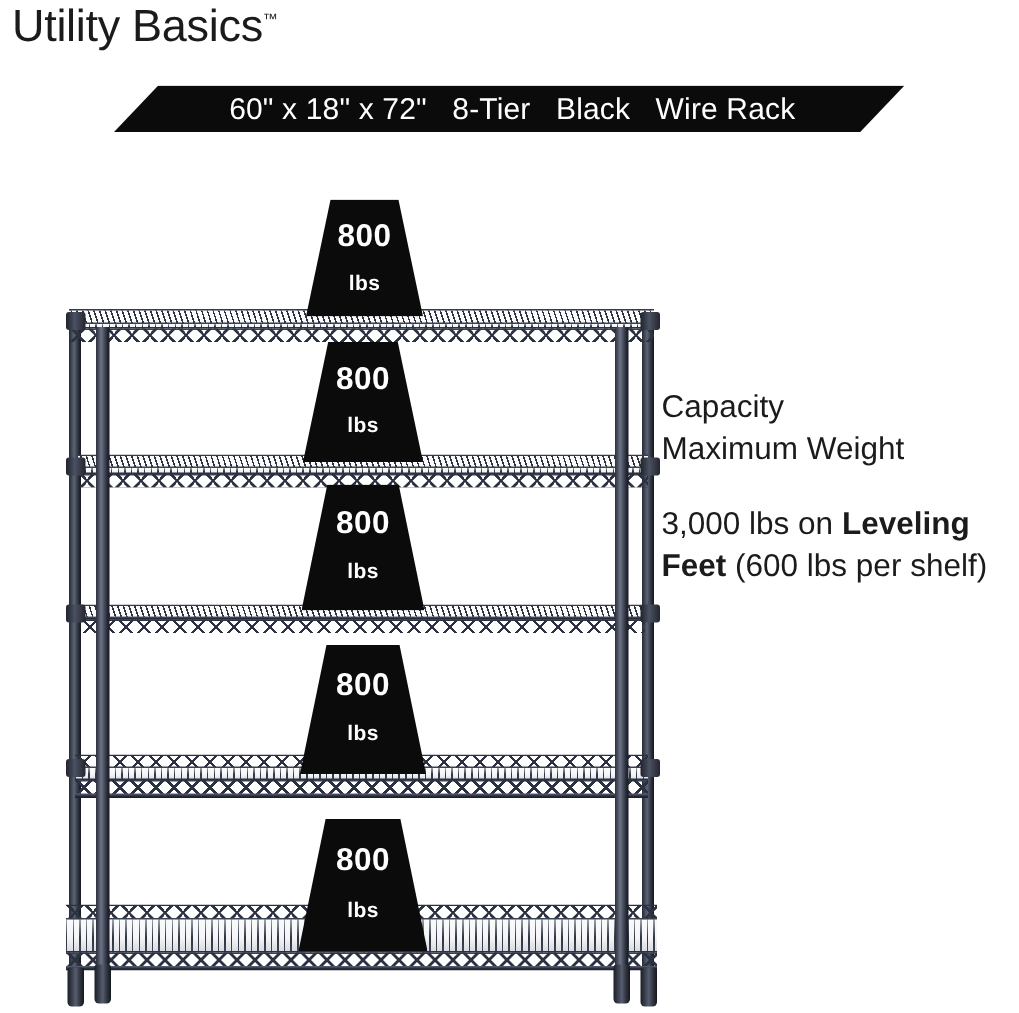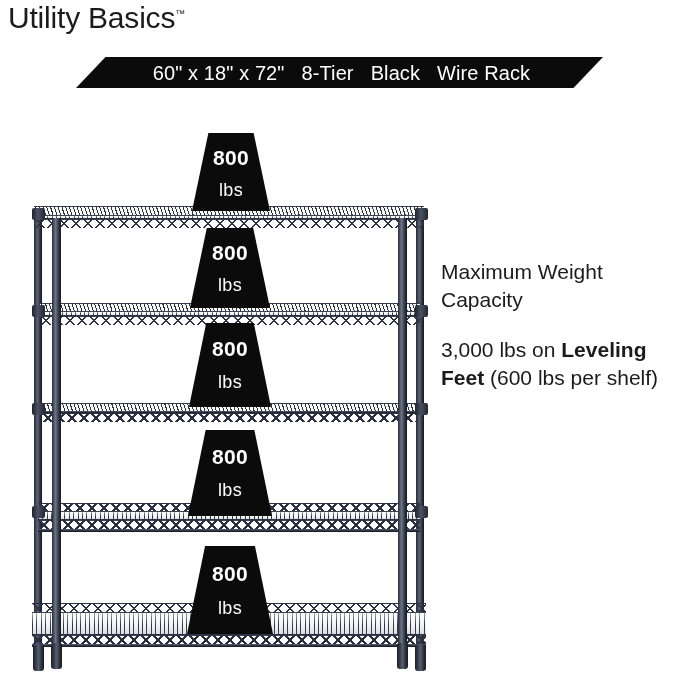--- a/index.html
+++ b/index.html
@@ -33,21 +33,21 @@
   #banner .btxt b{font-weight:400;}
   
   #copy{
     position:absolute;left:441px;top:258px;width:238px;
     font-size:21px;line-height:1.33;color:#1b1b1b;font-weight:400;
   }
   #copy p{margin:0;}
   #copy .gap{height:22px;}
   #copy b{font-weight:700;}
   
-  #rack{position:absolute;left:4px;top:118px;width:440px;height:557px;padding-left:20px;}
+  #rack{position:absolute;left:16px;top:118px;width:440px;height:557px;padding-left:20px;}
   .post{position:absolute;border-radius:1px;}
   
   .post.front{
     background:linear-gradient(to right,#2b2f3a 0%,#474d5c 18%,#6d7486 38%,#464c5b 62%,#232733 85%,#191c25 100%);
   }
   .post.back{
     background:linear-gradient(to right,#262a35 0%,#3e4452 20%,#5d6476 42%,#3c4250 66%,#1f222c 88%,#15181f 100%);
   }
   .foot{
     position:absolute;width:11px;height:26px;border-radius:2px 2px 3px 3px;
@@ -102,21 +102,21 @@
   }
   
   .badge{
     position:absolute;background:#0b0b0b;
     -webkit-clip-path:polygon(21% 0,79% 0,100% 100%,0 100%);
     clip-path:polygon(21% 0,79% 0,100% 100%,0 100%);
     display:flex;flex-direction:column;align-items:center;justify-content:flex-start;
     color:#fff;
   }
   .badge .n{font-size:21px;font-weight:700;line-height:1;letter-spacing:.3px;}
-  .badge .u{font-size:18px;font-weight:400;line-height:1;letter-spacing:.3px;}
+  .badge .u{font-size:14px;font-weight:700;line-height:1;letter-spacing:.3px;}
 </style>
 </head>
 <body>
 
 <div id="brand">
   <span>Utility Basics</span><span class="tm">™</span>
 </div>
 
 <div id="banner">
   <div class="btxt">
@@ -124,22 +124,22 @@
     <span>&nbsp;</span>
     <span>8-Tier</span>
     <span>&nbsp;</span>
     <b>Black</b>
     <span>&nbsp;</span>
     <span>Wire Rack</span>
   </div>
 </div>
 
 <div id="copy">
+  <p>Capacity</p>
   <p>Maximum Weight</p>
-  <p>Capacity</p>
   <div class="gap"></div>
   <p><span>3,000 lbs on </span><b>Leveling Feet</b><span> (600 lbs per shelf)</span></p>
   <div class="gap"></div>
 </div>
 
 <div id="rack">
 
   <div class="post back" style="left:30px;top:92px;width:8px;height:455px;"></div>
   <div class="post back" style="left:412px;top:92px;width:8px;height:455px;"></div>
 

